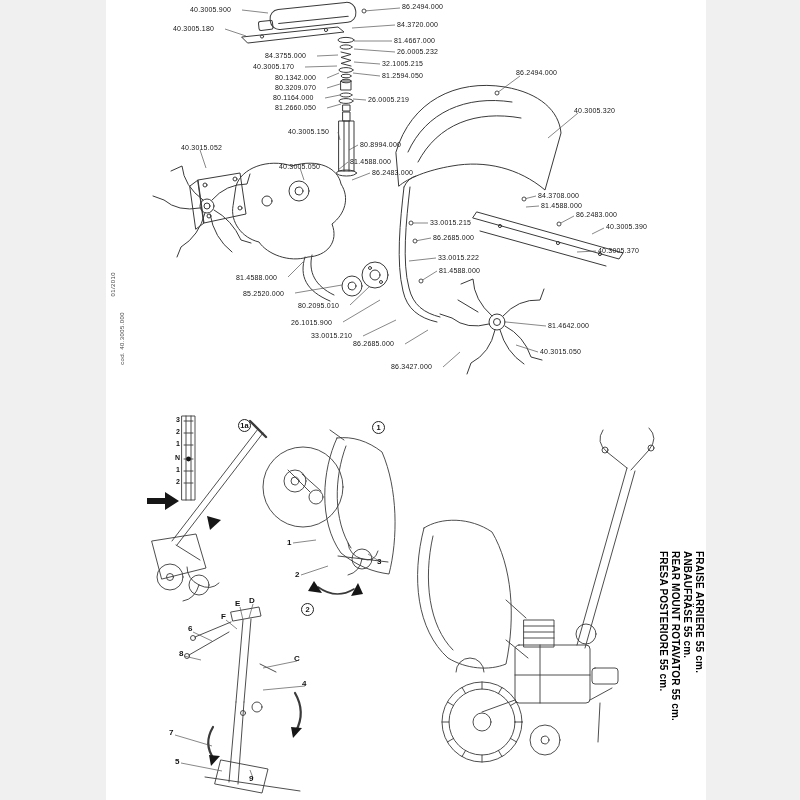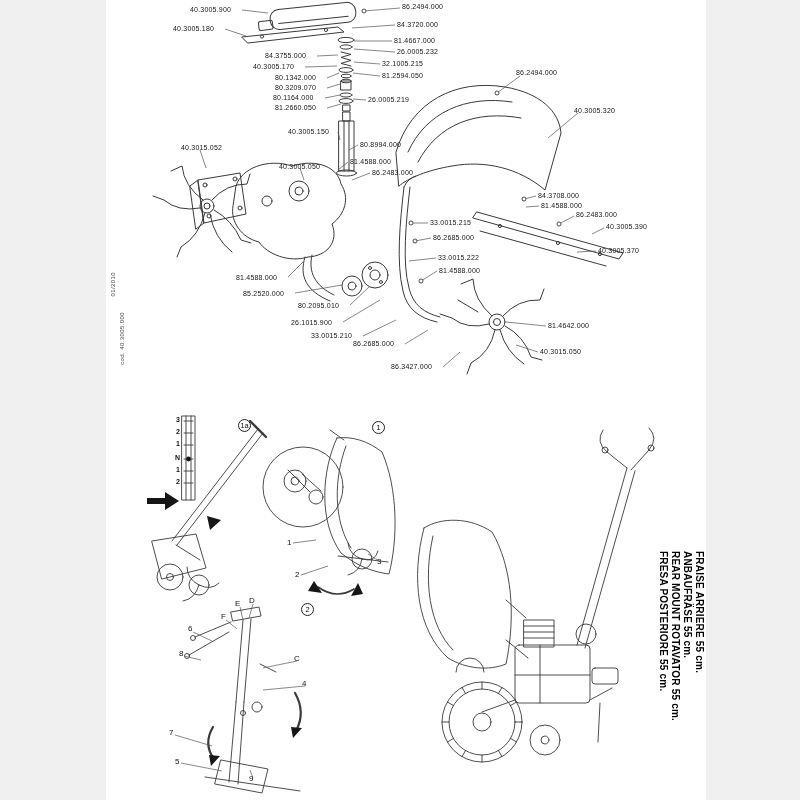--- a/index.html
+++ b/index.html
@@ -11,21 +11,21 @@
   .strip { position:absolute; top:0; bottom:0; background:#f0f0f0; }
   .strip.left  { left:0; width:106px; }
   .strip.right { right:0; width:94px; }
   #art { position:absolute; left:0; top:0; width:800px; height:800px; pointer-events:none; }
   #overlay { position:absolute; left:0; top:0; width:800px; height:800px; }
   .part-label {
     position:absolute; font-size:7px; line-height:8px; letter-spacing:.2px;
     white-space:nowrap; color:#161616;
   }
   .gate-num { position:absolute; font-size:7px; font-weight:bold; color:#111; line-height:7px; }
-  .callout  { position:absolute; font-size:8px; font-weight:normal; color:#111; line-height:9px; }
+  .callout  { position:absolute; font-size:8px; font-weight:bold; color:#111; line-height:9px; }
   .callout.circled {
     width:13px; height:13px; border:1px solid #222; border-radius:50%;
     text-align:center; line-height:12px; font-size:7.5px; background:#fff;
   }
   .vert-code {
     position:absolute; font-size:6px; color:#444; letter-spacing:.4px;
     writing-mode:vertical-rl; transform:rotate(180deg); white-space:nowrap;
   }
   .title-vertical {
     position:absolute; left:657px; top:551px;

